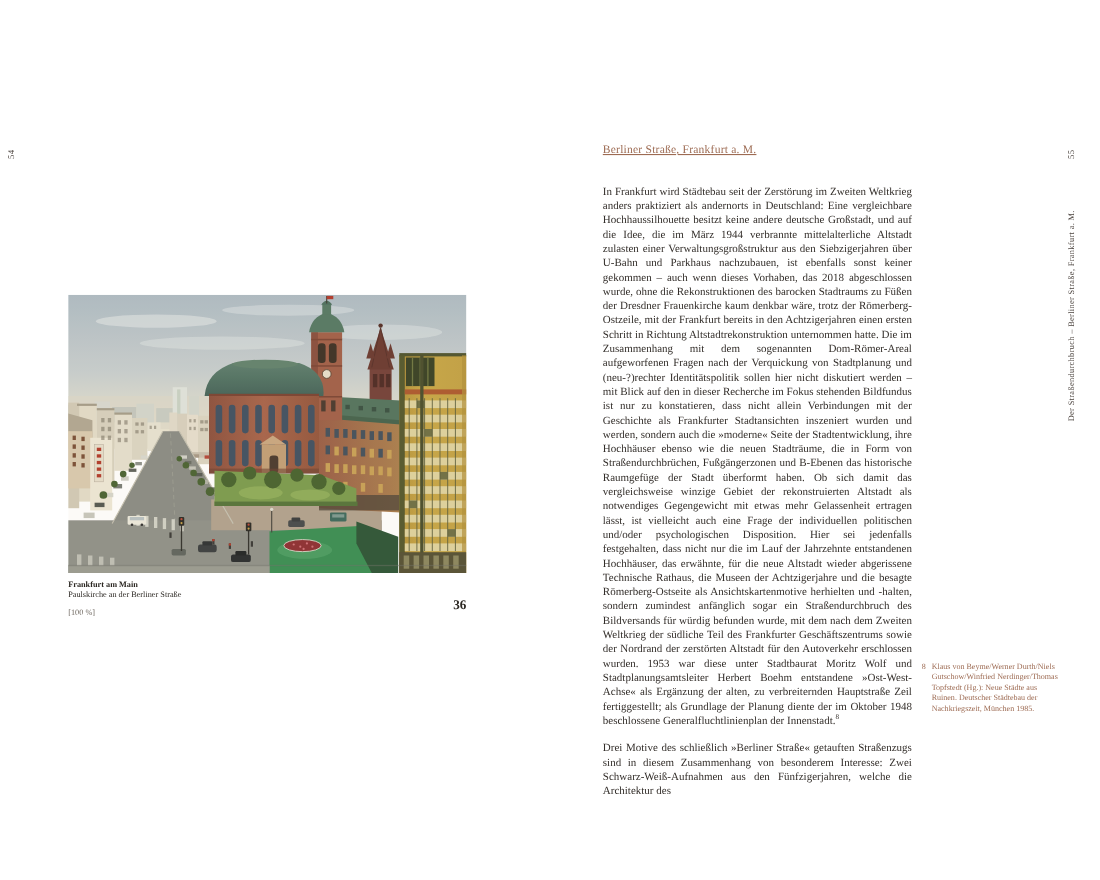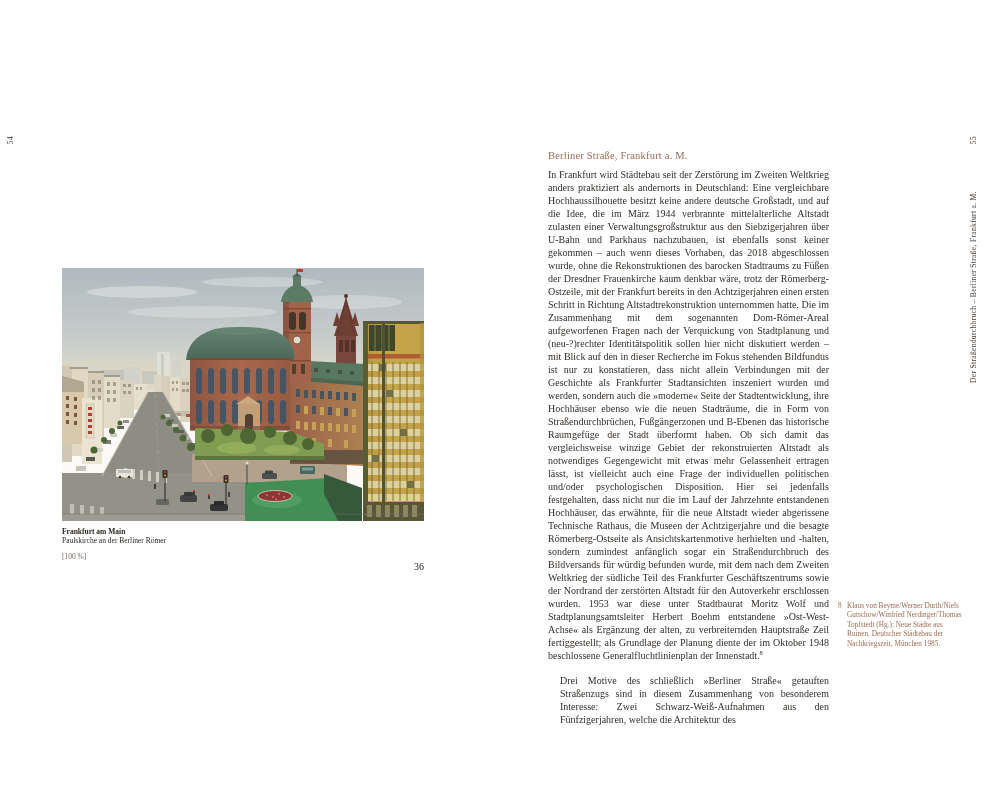--- a/index.html
+++ b/index.html
@@ -22,36 +22,37 @@
   #folio-left{left:6px;top:136px;}
   #folio-right{right:22px;top:136px;}
   #running-title{right:22px;top:163px;height:220px;font-size:7.6px;}
 
   
   #figure{left:62px;top:268px;width:362px;height:253px;}
   #figure svg{display:block;}
   #caption{left:62px;top:527px;font-size:7.5px;line-height:9px;color:#2b2722;}
   #caption .cap-title{font-weight:bold;}
   #caption .cap-scale{color:#6e675f;margin-top:7px;}
-  #figure-number{left:396px;top:561px;width:28px;text-align:right;font-size:10px;color:#2b2722;}
+  #figure-number{left:396px;top:543px;width:28px;text-align:right;font-size:12px;color:#2b2722;font-weight:bold;}
 
   
   #section-heading{
-    left:548px;top:150px;width:281px;
+    left:548px;top:131px;width:281px;
     font-size:10.5px;letter-spacing:.2px;
     color:#9d6b53;
+    text-decoration:underline;
   }
   #body-column{
     left:548px;top:168px;width:281px;
     font-size:10px;line-height:13px;
     text-align:justify;
     hyphens:auto;-webkit-hyphens:auto;
   }
   #body-column p{margin:0;}
-  #body-column p + p{margin-top:12px;margin-left:12px;}
+  #body-column p + p{margin-top:12px;}
   sup.fn-ref{font-size:6.5px;line-height:0;vertical-align:super;}
 
   #footnote{
     left:838px;top:601px;width:128px;
     font-size:7.3px;line-height:9.4px;
     color:#9d6b53;
     padding-left:9px;box-sizing:border-box;
   }
   #footnote .fn-marker{position:absolute;left:0;top:0;}
 </style>
@@ -466,21 +467,21 @@
     </g>
 
     <rect x="0" y="246" width="183" height="7" fill="#9a9c93"></rect>
     <rect x="0" y="245.5" width="362" height="1.2" fill="#6f726b" opacity=".45"></rect>
     <rect x="0" y="0" width="362" height="253" fill="#c8a060" opacity=".05"></rect>
   </svg>
 </div>
 
 <div class="abs" id="caption">
   <div class="cap-title">Frankfurt am Main</div>
-  <div class="cap-subtitle">Paulskirche an der Berliner Römer</div>
+  <div class="cap-subtitle">Paulskirche an der Berliner Straße</div>
   <div class="cap-scale">[100 %]</div>
 </div>
 <div class="abs" id="figure-number">36</div>
 
 <div class="abs" id="section-heading">Berliner Straße, Frankfurt a. M.</div>
 
 <div class="abs" id="body-column">
   <p><span>In Frankfurt wird Städtebau seit der Zerstörung im Zweiten Weltkrieg anders praktiziert als andernorts in Deutschland: Eine vergleichbare Hochhaussilhouette besitzt keine andere deutsche Großstadt, und auf die Idee, die im März 1944 verbrannte mittelalterliche Altstadt zulasten einer Verwaltungsgroßstruktur aus den Siebzigerjahren über U-Bahn und Parkhaus nachzubauen, ist ebenfalls sonst keiner gekommen – auch wenn dieses Vorhaben, das 2018 abgeschlossen wurde, ohne die Rekonstruktionen des barocken Stadtraums zu Füßen der Dresdner Frauenkirche kaum denkbar wäre, trotz der Römerberg-Ostzeile, mit der Frankfurt bereits in den Achtzigerjahren einen ersten Schritt in Richtung Altstadtrekonstruktion unternommen hatte. Die im Zusammenhang mit dem sogenannten Dom-Römer-Areal aufgeworfenen Fragen nach der Verquickung von Stadtplanung und (neu-?)rechter Identitätspolitik sollen hier nicht diskutiert werden – mit Blick auf den in dieser Recherche im Fokus stehenden Bildfundus ist nur zu konstatieren, dass nicht allein Verbindungen mit der Geschichte als Frankfurter Stadtansichten inszeniert wurden und werden, sondern auch die »moderne« Seite der Stadtentwicklung, ihre Hochhäuser ebenso wie die neuen Stadträume, die in Form von Straßendurchbrüchen, Fußgängerzonen und B-Ebenen das historische Raumgefüge der Stadt überformt haben. Ob sich damit das vergleichsweise winzige Gebiet der rekonstruierten Altstadt als notwendiges Gegengewicht mit etwas mehr Gelassenheit ertragen lässt, ist vielleicht auch eine Frage der individuellen politischen und/oder psychologischen Disposition. Hier sei jedenfalls festgehalten, dass nicht nur die im Lauf der Jahrzehnte entstandenen Hochhäuser, das erwähnte, für die neue Altstadt wieder abgerissene Technische Rathaus, die Museen der Achtzigerjahre und die besagte Römerberg-Ostseite als Ansichtskartenmotive herhielten und -halten, sondern zumindest anfänglich sogar ein Straßendurchbruch des Bildversands für würdig befunden wurde, mit dem nach dem Zweiten Weltkrieg der südliche Teil des Frankfurter Geschäftszentrums sowie der Nordrand der zerstörten Altstadt für den Autoverkehr erschlossen wurden. 1953 war diese unter Stadtbaurat Moritz Wolf und Stadtplanungsamtsleiter Herbert Boehm entstandene »Ost-West-Achse« als Ergänzung der alten, zu verbreiternden Hauptstraße Zeil fertiggestellt; als Grundlage der Planung diente der im Oktober 1948 beschlossene Generalfluchtlinienplan der Innenstadt.</span><sup class="fn-ref">8</sup></p>
   <p>Drei Motive des schließlich »Berliner Straße« getauften Straßenzugs sind in diesem Zusammenhang von besonderem Interesse: Zwei Schwarz-Weiß-Aufnahmen aus den Fünfzigerjahren, welche die Architektur des</p>
 </div>

